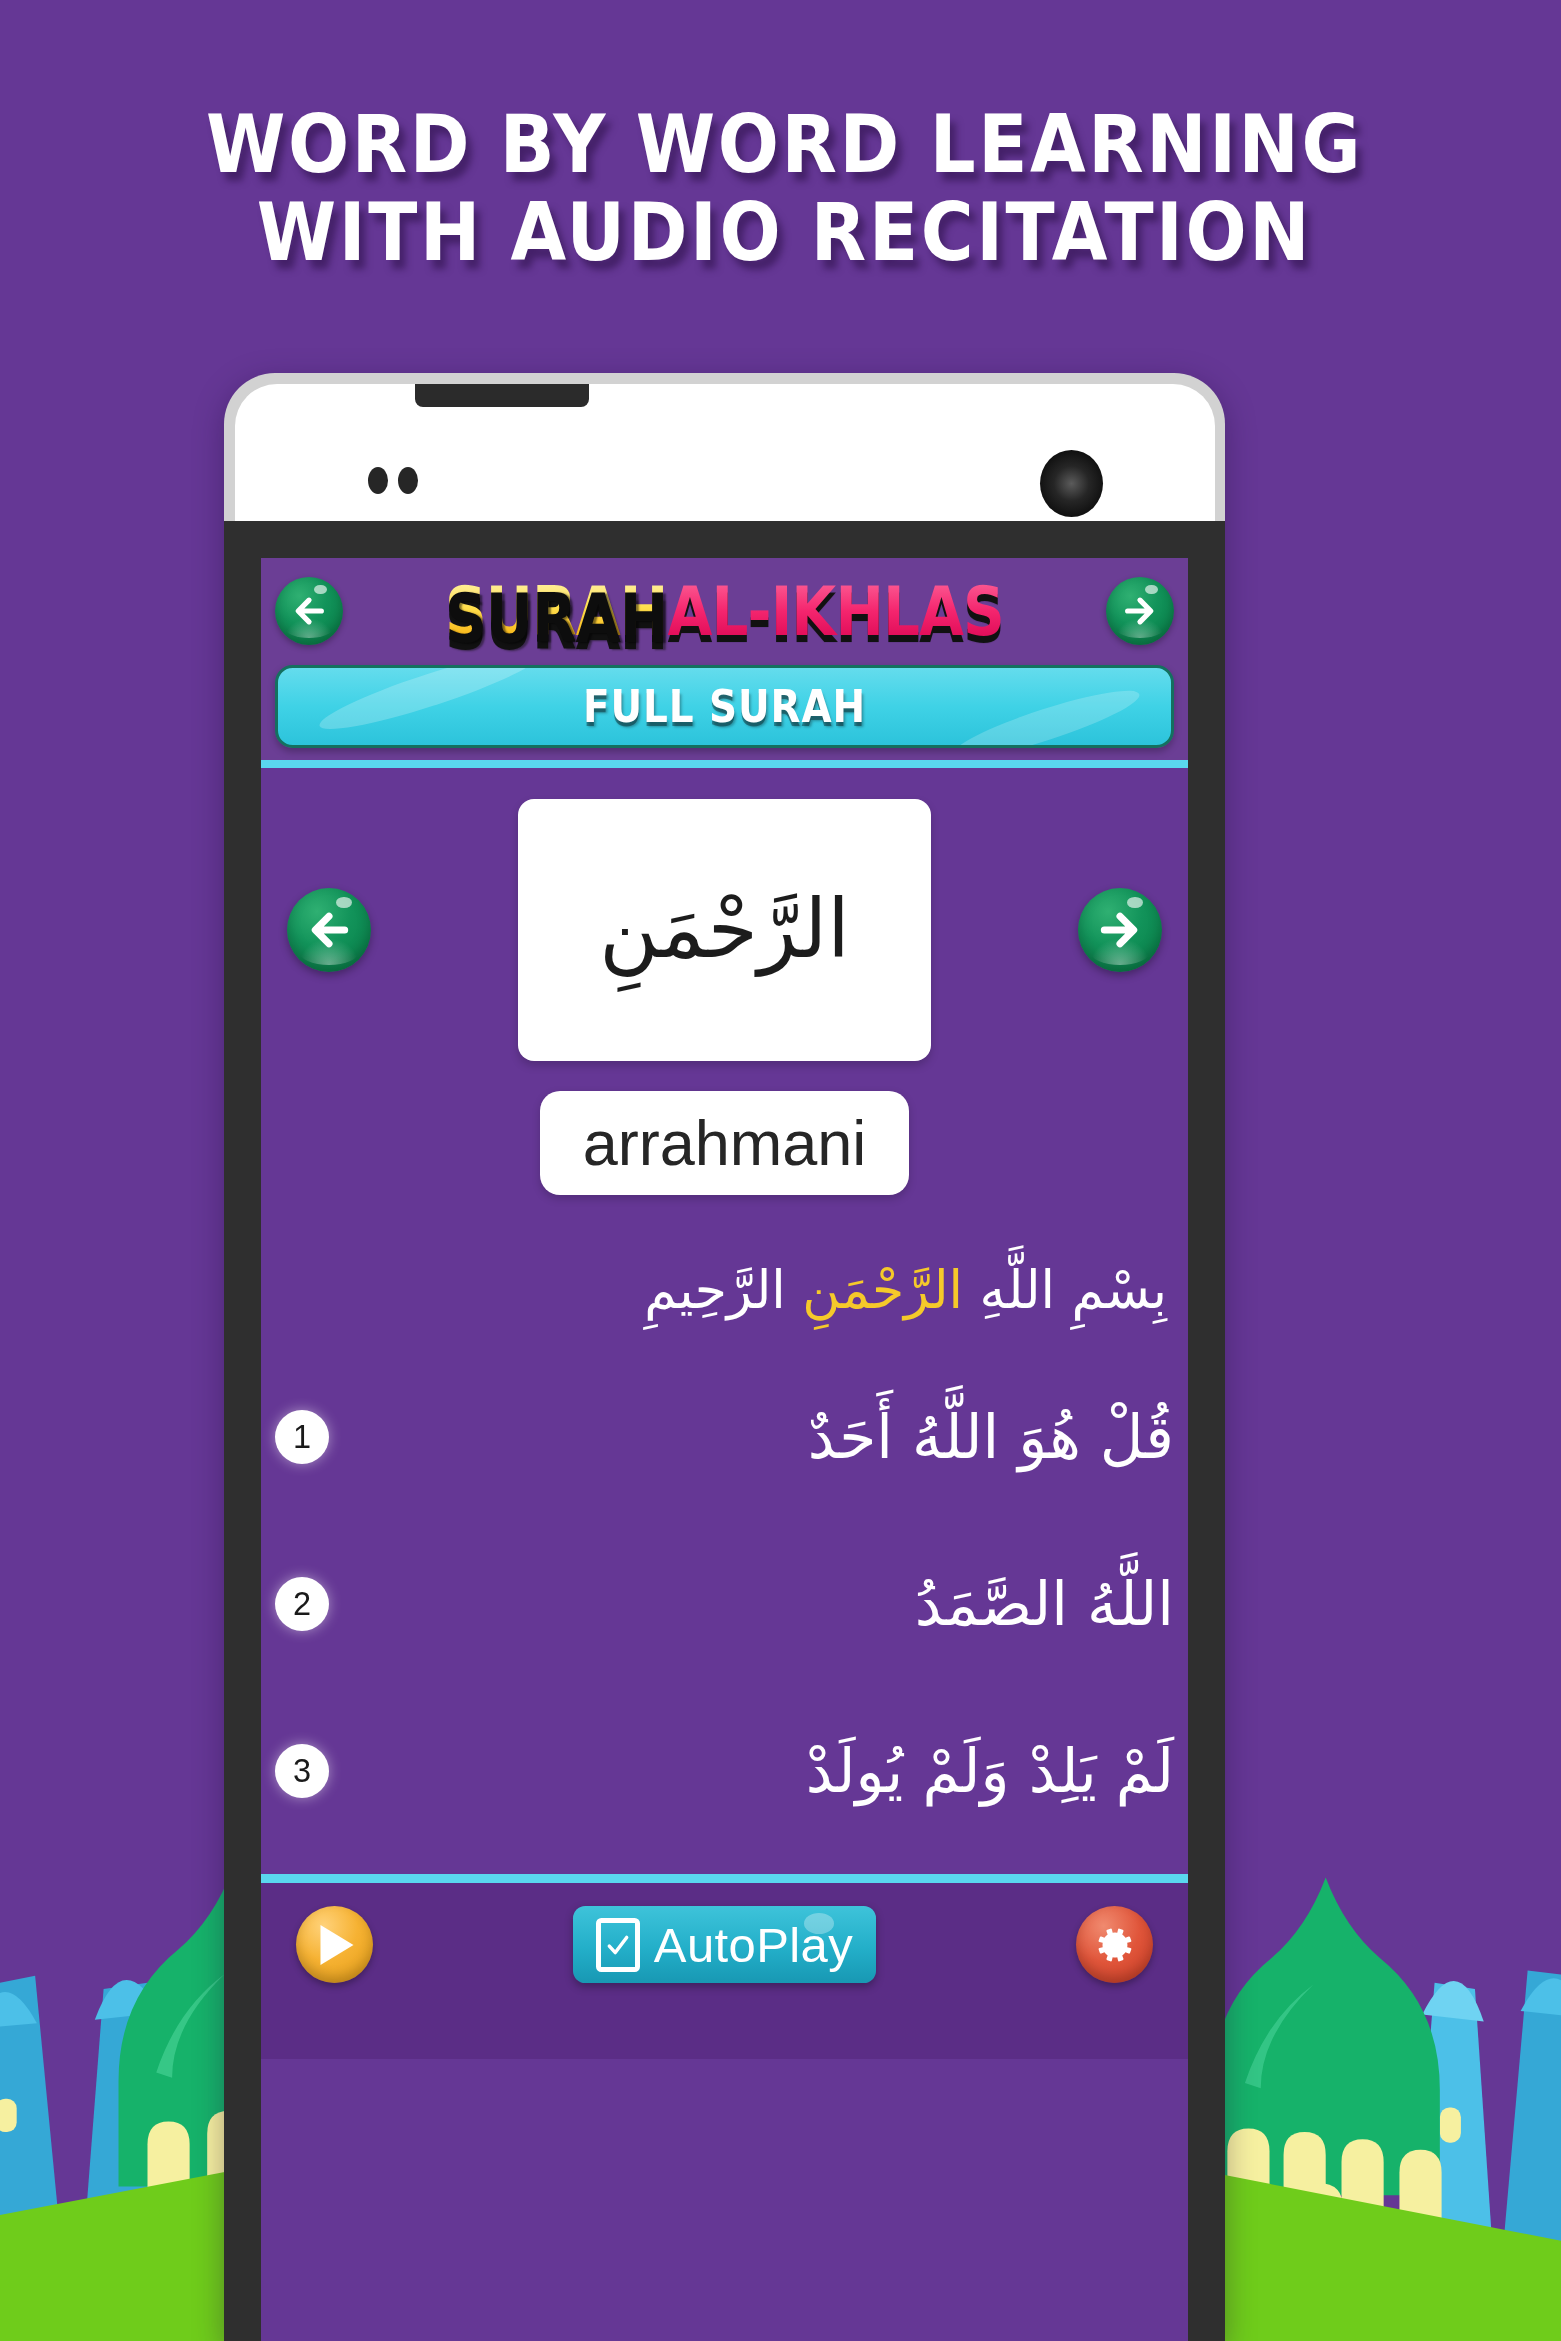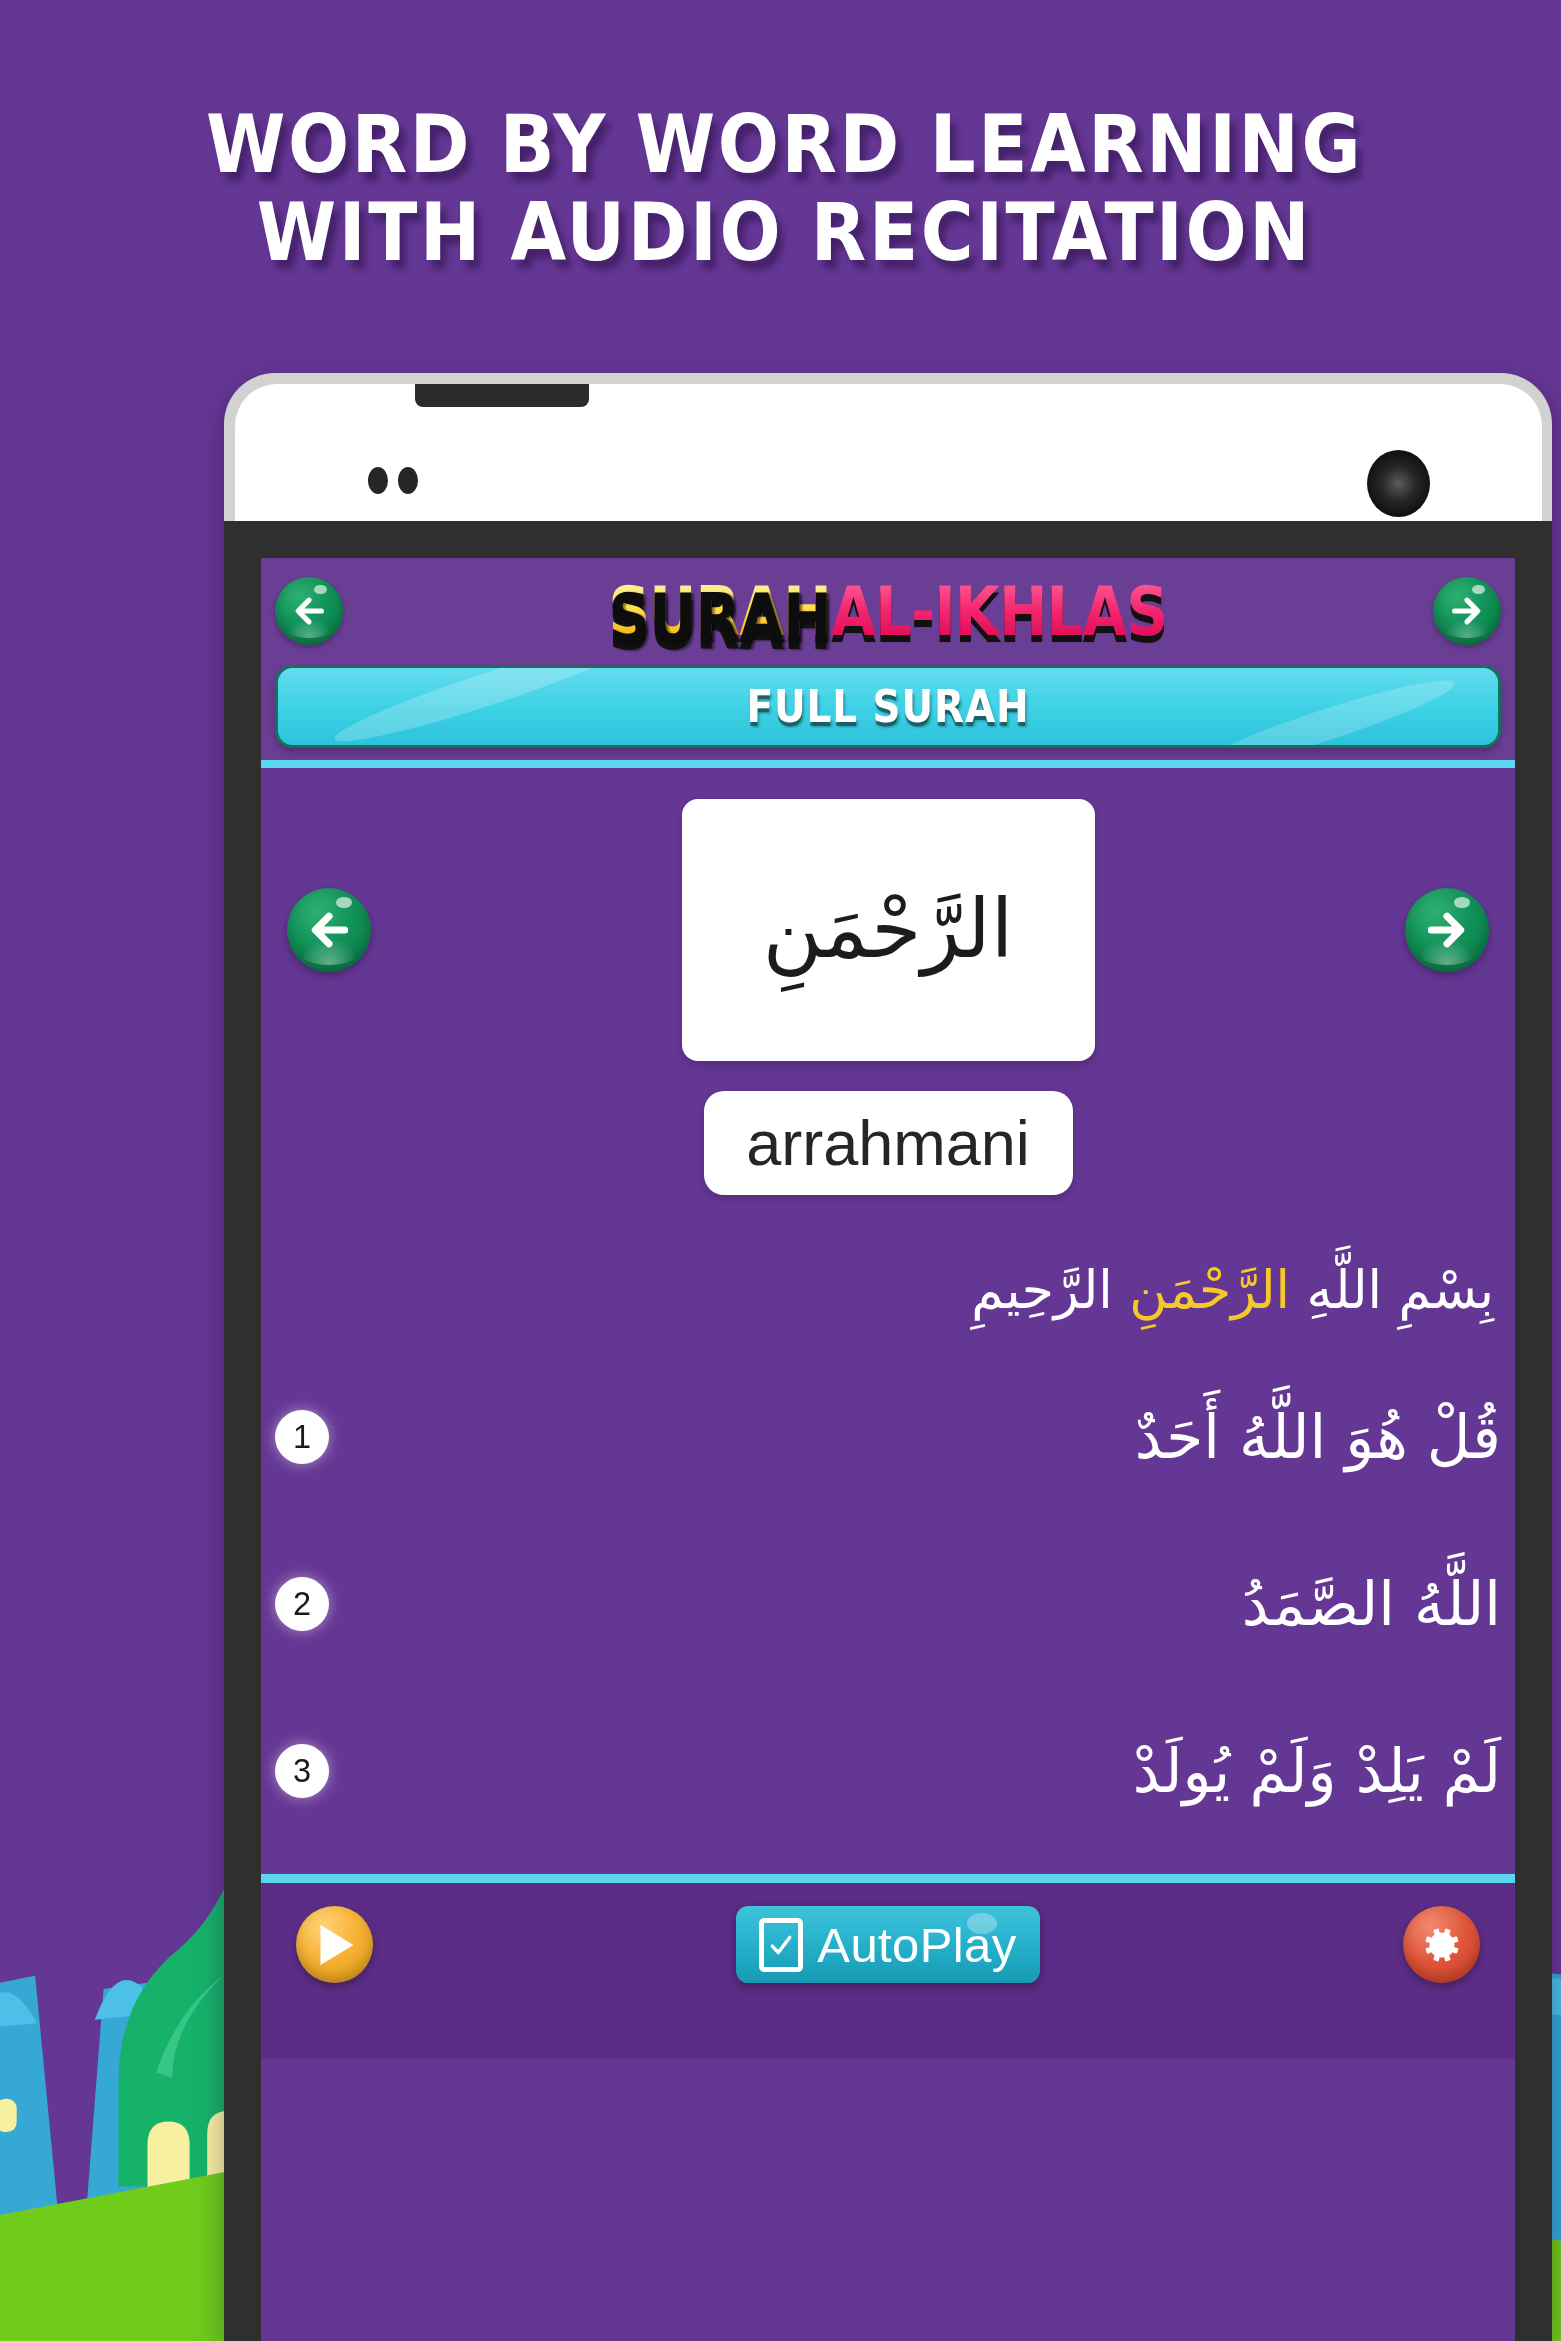--- a/index.html
+++ b/index.html
@@ -46,21 +46,21 @@
     height: 2342px;
     z-index: 1;
     pointer-events: none;
   }
 
   
   .phone {
     position: absolute;
     left: 224px;
     top: 373px;
-    width: 1328px;
+    width: 1001px;
     height: 1969px;
     z-index: 10;
   }
 
   .phone-shell {
     position: absolute;
     inset: 0;
     background: #d2d2d2;
     border-radius: 51px 51px 0 0;
     box-shadow: 0 8.8px 30px rgba(30,8,54,0.35);

